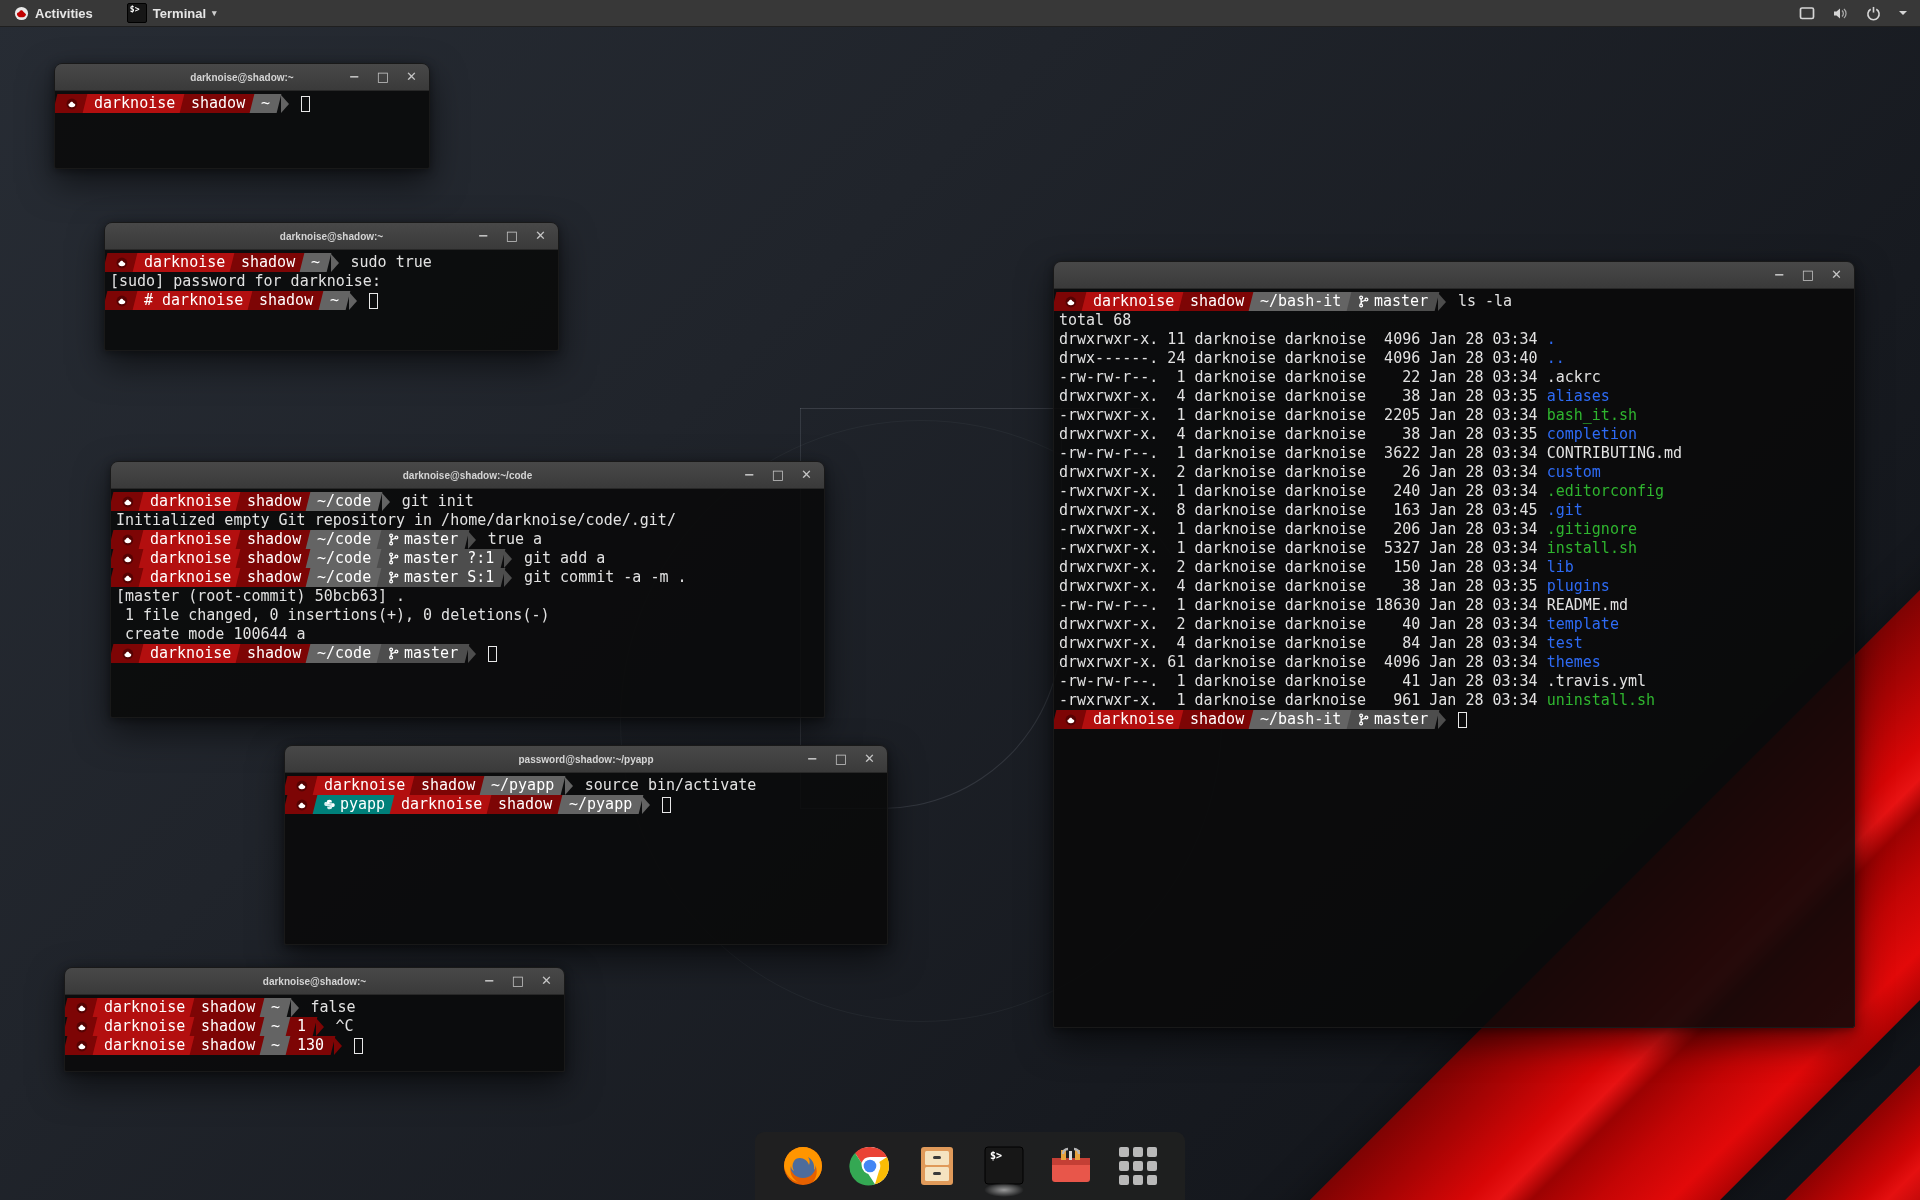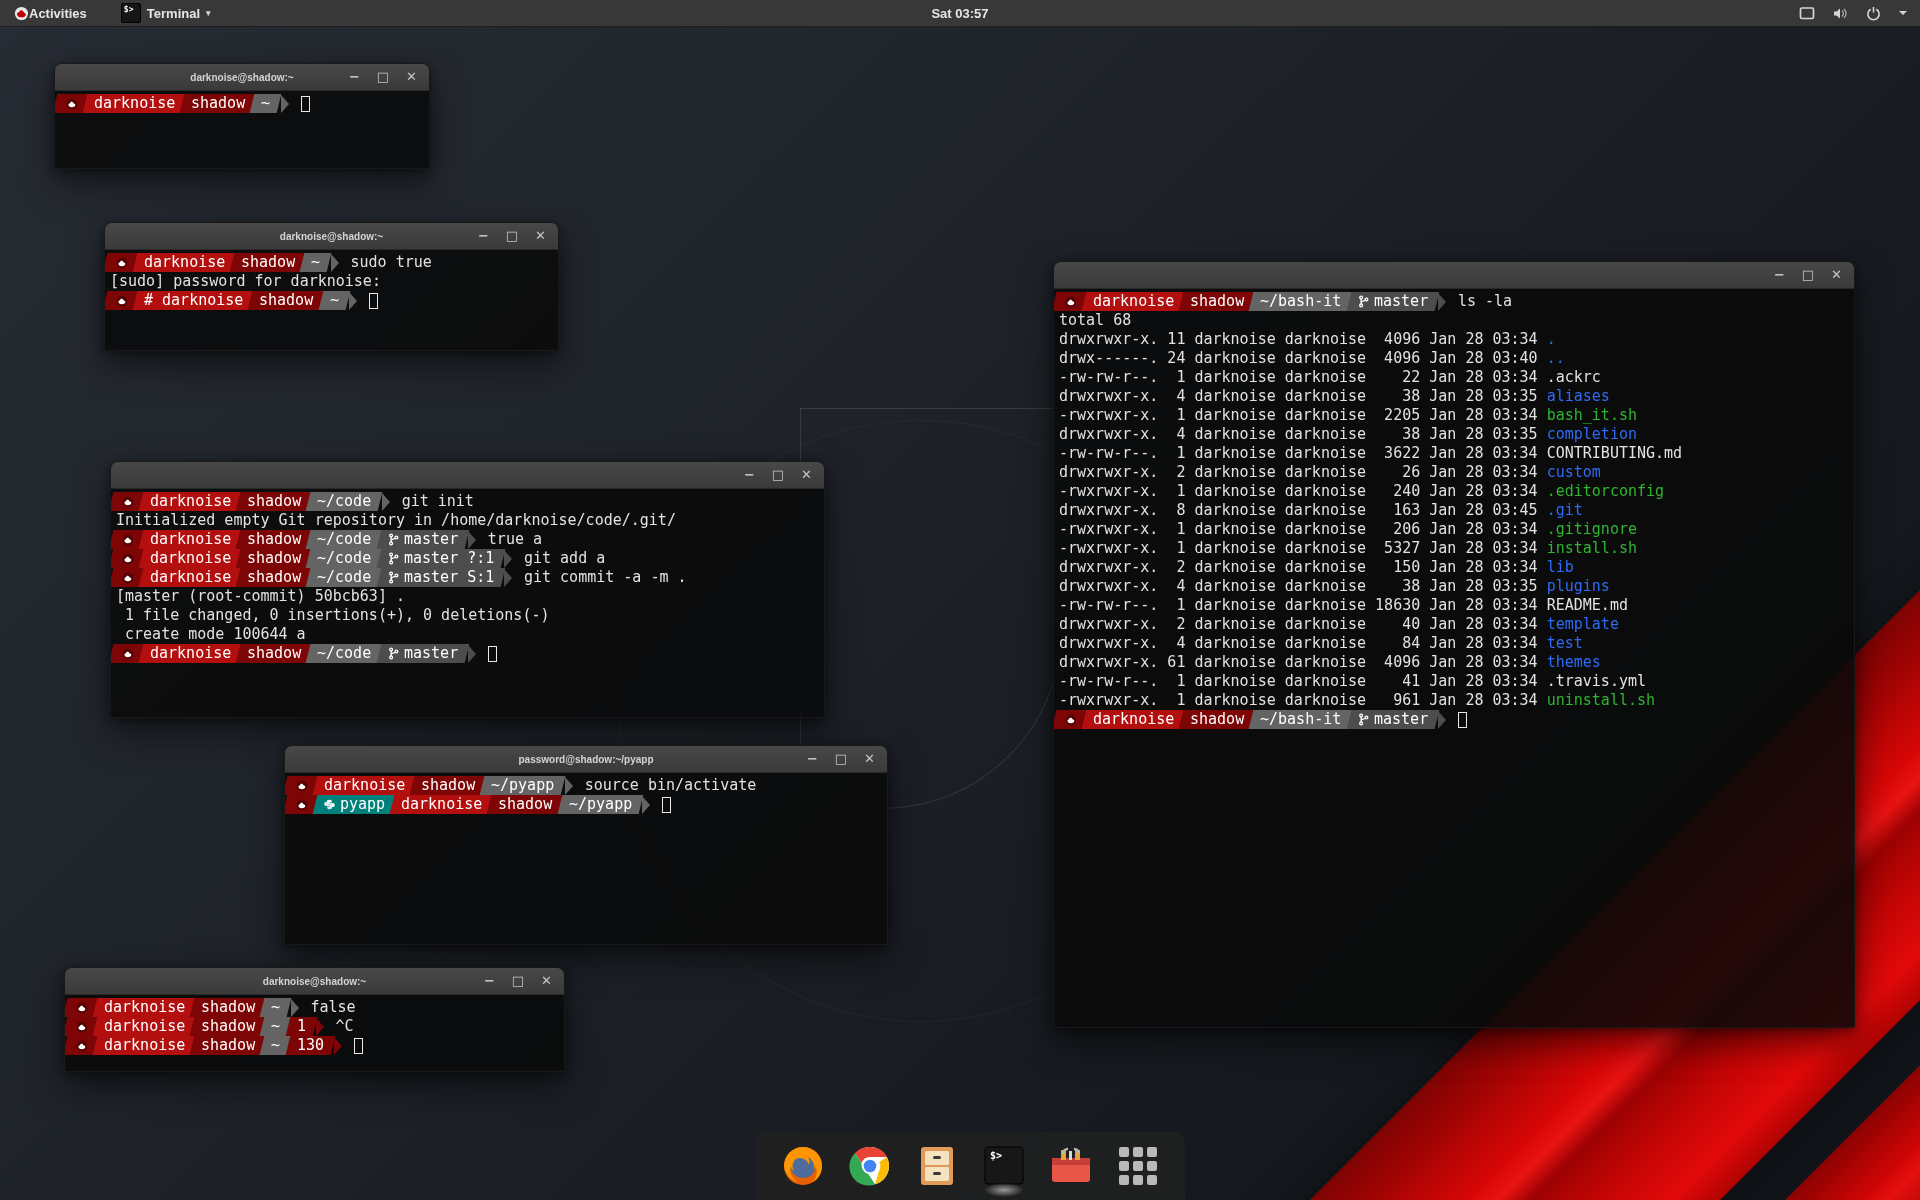--- a/index.html
+++ b/index.html
@@ -23,21 +23,21 @@
   
   #branding{position:absolute;left:1536px;top:104px;color:#5d6670;line-height:1.02;}
   #branding .rh{font-size:25px;font-weight:bold;letter-spacing:2px;color:#626b75;}
   #branding .big{font-size:45px;font-weight:normal;letter-spacing:3px;color:#565f68;}
   #branding sup{font-size:10px;vertical-align:super;}
   
   #topbar{position:absolute;left:0;top:0;width:1920px;height:26px;background:#383838;
     border-bottom:1px solid #1f1f1f;display:flex;align-items:center;color:#e6e6e6;
     font-size:13px;font-weight:bold;z-index:50;}
   #topbar .tb-left{display:flex;align-items:center;gap:8px;padding-left:8px;}
-  .activities{display:flex;align-items:center;padding:0 6px;height:26px;}
+  .activities{display:flex;align-items:center;gap:6px;padding:0 6px;height:26px;}
   .appmenu{display:flex;align-items:center;gap:6px;margin-left:14px;height:26px;padding:0 6px;}
   .appmenu .app-ico{width:20px;height:20px;background:#161616;border:1px solid #000;
     border-radius:2px;color:#fff;font-family:"DejaVu Sans Mono",monospace;font-size:8px;
     font-weight:bold;line-height:9px;padding:1px 0 0 2px;box-sizing:border-box;}
   .caret{font-size:9px;color:#cfcfcf;}
   #clock{position:absolute;left:0;right:0;text-align:center;pointer-events:none;}
   #clock span{pointer-events:auto;}
   .tb-right{margin-left:auto;display:flex;align-items:center;gap:17px;padding-right:12px;}
   .tb-right svg{display:block;}
   
@@ -94,21 +94,20 @@
         <path d="M3.2 9.2a4.9 3.4 0 0 0 9.6 0c0-.6-.35-1.1-1.05-1.5L10 6.2C9.6 5.1 8.8 4.4 7.9 4.4c-1.4 0-2.1 1-2.3 1.9l-1.7 1c-.5.3-.7.9-.7.9z" fill="#c00000"></path>
       </svg>
       <span>Activities</span>
     </div>
     <div class="appmenu">
       <span class="app-ico">$&gt;</span>
       <span>Terminal</span>
       <span class="caret">▾</span>
     </div>
   </div>
-  <div id="clock"><span>Sat 03:57</span></div>
   <div class="tb-right">
     <svg width="16" height="15" viewBox="0 0 16 15">
       <rect x="1.5" y="2" width="13" height="10.5" rx="1.5" fill="none" stroke="#d5d5d5" stroke-width="1.7"></rect>
     </svg>
     <svg width="17" height="15" viewBox="0 0 17 15">
       <path d="M2 5.5h2.5L8 2.5v10L4.5 9.5H2z" fill="#d5d5d5"></path>
       <path d="M10 4.5a4 4 0 0 1 0 6M12 3a6 6 0 0 1 0 9" stroke="#a8a8a8" stroke-width="1.3" fill="none"></path>
     </svg>
     <svg width="15" height="15" viewBox="0 0 16 16">
       <path d="M5 3.4a6 6 0 1 0 6 0" stroke="#d5d5d5" stroke-width="1.7" fill="none"></path>
@@ -147,20 +146,21 @@
       <div class="term"><div class="tline"><span class="chip first" style="background: rgb(125, 5, 5);"><svg width="12" height="12" viewBox="0 0 12 12">
               <circle cx="6" cy="6" r="5.4" fill="rgba(40,0,0,.45)"></circle>
               <path d="M2.6 6.8a3.4 2.4 0 0 0 6.8 0c0-.4-.25-.8-.75-1.05L7.4 5.1C7.1 4.3 6.5 3.8 5.8 3.8c-1 0-1.5.7-1.65 1.35l-1.2.7c-.35.2-.35.75-.35.95z" fill="#fff"></path>
             </svg></span><span class="chip" style="background: rgb(179, 15, 15);"><span class="chip-txt">darknoise</span></span><span class="chip" style="background: rgb(125, 5, 5);"><span class="chip-txt">shadow</span></span><span class="chip" style="background: rgb(100, 100, 100);"><span class="chip-txt">~</span></span><span class="arrow" style="border-left-color: rgb(100, 100, 100);"></span><span class="cmd">sudo true</span></div><div class="tline"><span>[sudo] password for darknoise:</span></div><div class="tline"><span class="chip first" style="background: rgb(125, 5, 5);"><svg width="12" height="12" viewBox="0 0 12 12">
               <circle cx="6" cy="6" r="5.4" fill="rgba(40,0,0,.45)"></circle>
               <path d="M2.6 6.8a3.4 2.4 0 0 0 6.8 0c0-.4-.25-.8-.75-1.05L7.4 5.1C7.1 4.3 6.5 3.8 5.8 3.8c-1 0-1.5.7-1.65 1.35l-1.2.7c-.35.2-.35.75-.35.95z" fill="#fff"></path>
             </svg></span><span class="chip" style="background: rgb(179, 15, 15);"><span class="chip-txt"># darknoise</span></span><span class="chip" style="background: rgb(125, 5, 5);"><span class="chip-txt">shadow</span></span><span class="chip" style="background: rgb(100, 100, 100);"><span class="chip-txt">~</span></span><span class="arrow" style="border-left-color: rgb(100, 100, 100);"></span><span class="cursor"></span></div></div>
     </div>
     <div class="window" style="left: 110px; top: 461px; width: 713px; height: 255px;">
       <div class="titlebar">
+        <span class="wtitle">darknoise@shadow:~/code</span>
         <div class="wctrls">
           <span>−</span>
           <span>□</span>
           <span>✕</span>
         </div>
       </div>
       <div class="term"><div class="tline"><span class="chip first" style="background: rgb(125, 5, 5);"><svg width="12" height="12" viewBox="0 0 12 12">
               <circle cx="6" cy="6" r="5.4" fill="rgba(40,0,0,.45)"></circle>
               <path d="M2.6 6.8a3.4 2.4 0 0 0 6.8 0c0-.4-.25-.8-.75-1.05L7.4 5.1C7.1 4.3 6.5 3.8 5.8 3.8c-1 0-1.5.7-1.65 1.35l-1.2.7c-.35.2-.35.75-.35.95z" fill="#fff"></path>
             </svg></span><span class="chip" style="background: rgb(179, 15, 15);"><span class="chip-txt">darknoise</span></span><span class="chip" style="background: rgb(125, 5, 5);"><span class="chip-txt">shadow</span></span><span class="chip" style="background: rgb(100, 100, 100);"><span class="chip-txt">~/code</span></span><span class="arrow" style="border-left-color: rgb(100, 100, 100);"></span><span class="cmd">git init</span></div><div class="tline"><span>Initialized empty Git repository in /home/darknoise/code/.git/</span></div><div class="tline"><span class="chip first" style="background: rgb(125, 5, 5);"><svg width="12" height="12" viewBox="0 0 12 12">

